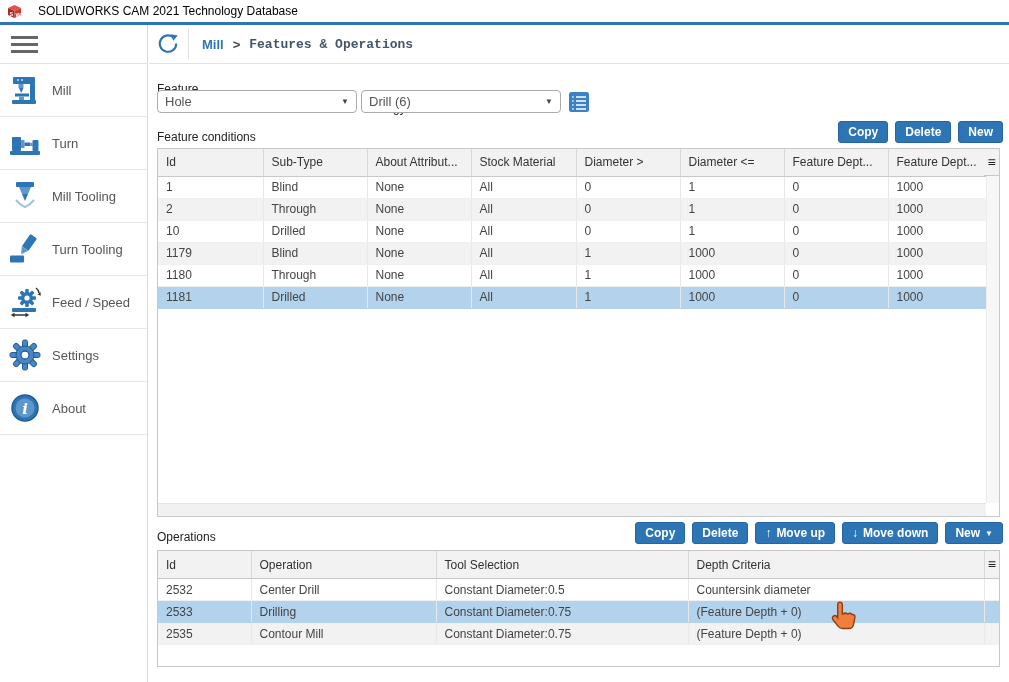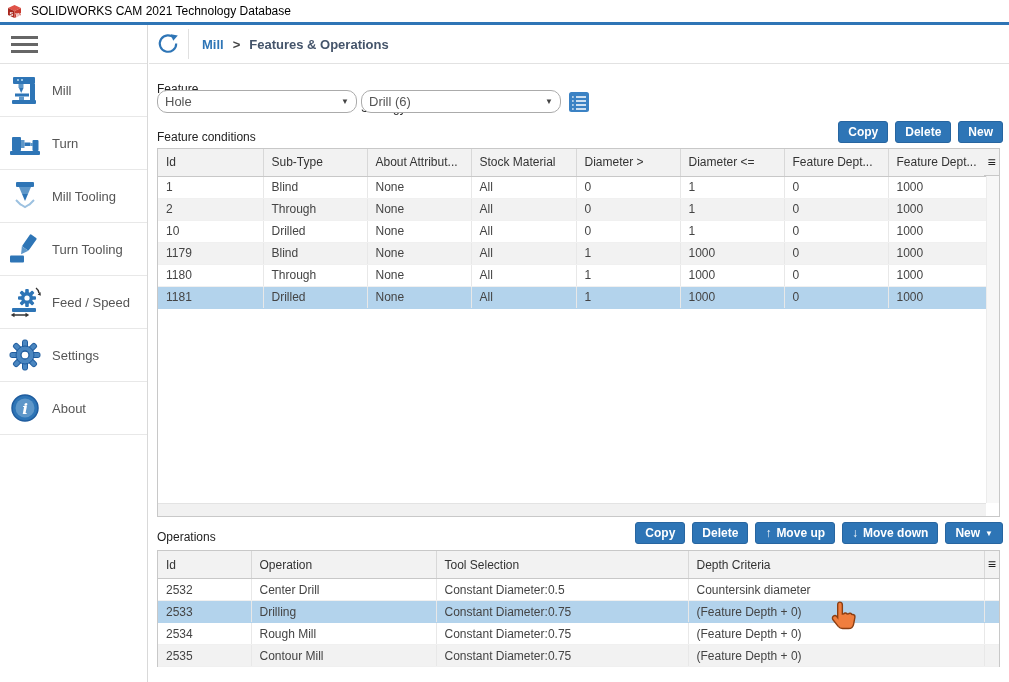--- a/index.html
+++ b/index.html
@@ -1,21 +1,21 @@
 <!DOCTYPE html>
 <html><head>
 <meta charset="utf-8">
 <style>
   * { margin:0; padding:0; box-sizing:border-box; }
   html,body { width:1009px; height:682px; background:#fff; overflow:hidden;
               font-family:"Liberation Sans", sans-serif; position:relative; }
 
   
   .titlebar { position:absolute; top:0; left:0; width:100%; height:22px;
-              display:flex; align-items:center; gap:9px; padding-left:7px; background:#fff; }
+              display:flex; align-items:center; gap:16px; padding-left:7px; background:#fff; }
   .titlebar .title { font-size:12px; color:#000; }
   .accent-line { position:absolute; top:22px; left:0; width:100%; height:3px; background:#2E75B6; }
 
   
   .sidebar { position:absolute; top:25px; left:0; width:148px; bottom:0;
              background:#fff; border-right:1px solid #D9D9D9; }
   .hamburger-row { height:39px; border-bottom:1px solid #E2E2E2; display:flex; align-items:center; padding-left:11px; cursor:pointer; }
   .hamburger { width:27px; }
   .hamburger span { display:block; height:3px; background:#666; margin:4px 0; }
   .side-item { height:53px; display:flex; align-items:center; gap:9px; padding-left:7px;
@@ -25,25 +25,25 @@
 
   
   .main { position:absolute; top:25px; left:149px; right:0; bottom:0; background:#fff; }
   .main-topbar { position:absolute; top:0; left:0; right:0; height:39px; border-bottom:1px solid #E2E2E2;
                  display:flex; align-items:center; }
   .refresh-btn { margin-left:7px; width:24px; height:24px; cursor:pointer; }
   .topbar-divider { width:1px; height:30px; background:#E0E0E0; margin-left:8px; }
   .breadcrumb { margin-left:13px; font-size:13px; display:flex; gap:9px; align-items:center; }
   .crumb-root { color:#2E75B6; font-weight:bold; cursor:pointer; }
   .crumb-sep { color:#444; font-weight:bold; }
-  .crumb-cur { color:#44546A; font-weight:bold; }
+  .crumb-cur { color:#44546A; font-weight:bold;font-family:Liberation Mono, monospace; }
 
   
   .field-label { position:absolute; font-size:12px; color:#222; }
-  .dropdown { position:absolute; height:23px; background:#fff; border:1px solid #ABABAB; border-radius:10px;
+  .dropdown { position:absolute; height:23px; background:#fff; border:1px solid #ABABAB; border-radius:4px;
               display:flex; align-items:center; justify-content:space-between; padding:0 7px; cursor:pointer; }
   .dropdown .val { font-size:13px; color:#555; }
   .dropdown .caret { font-size:8px; color:#444; }
   .list-icon-btn { position:absolute; width:22px; height:22px; cursor:pointer; }
 
   
   .section-title { position:absolute; font-size:12px; color:#222; }
   .btn-row { position:absolute; display:flex; gap:7px;margin-left:44px; }
   .btn { height:22px; background:#2E75B6; border:1px solid #2765A0; border-radius:3px;
          color:#fff; font-weight:bold; font-size:12px; padding:0 9px;
@@ -385,27 +385,20 @@
             <td>Countersink diameter</td>
             <td></td>
         </tr>
         <tr class="selected">
           <td>2533</td>
             <td>Drilling</td>
           <td>Constant Diameter:0.75</td>
             <td>(Feature Depth + 0)</td>
             <td></td>
         </tr>
-        <tr>
-          <td>2534</td>
-            <td>Rough Mill</td>
-          <td>Constant Diameter:0.75</td>
-            <td>(Feature Depth + 0)</td>
-            <td></td>
-        </tr>
         <tr class="alt">
           <td>2535</td>
             <td>Contour Mill</td>
           <td>Constant Diameter:0.75</td>
             <td>(Feature Depth + 0)</td>
             <td></td>
         </tr>
       </tbody>
     </table>
   </div>

